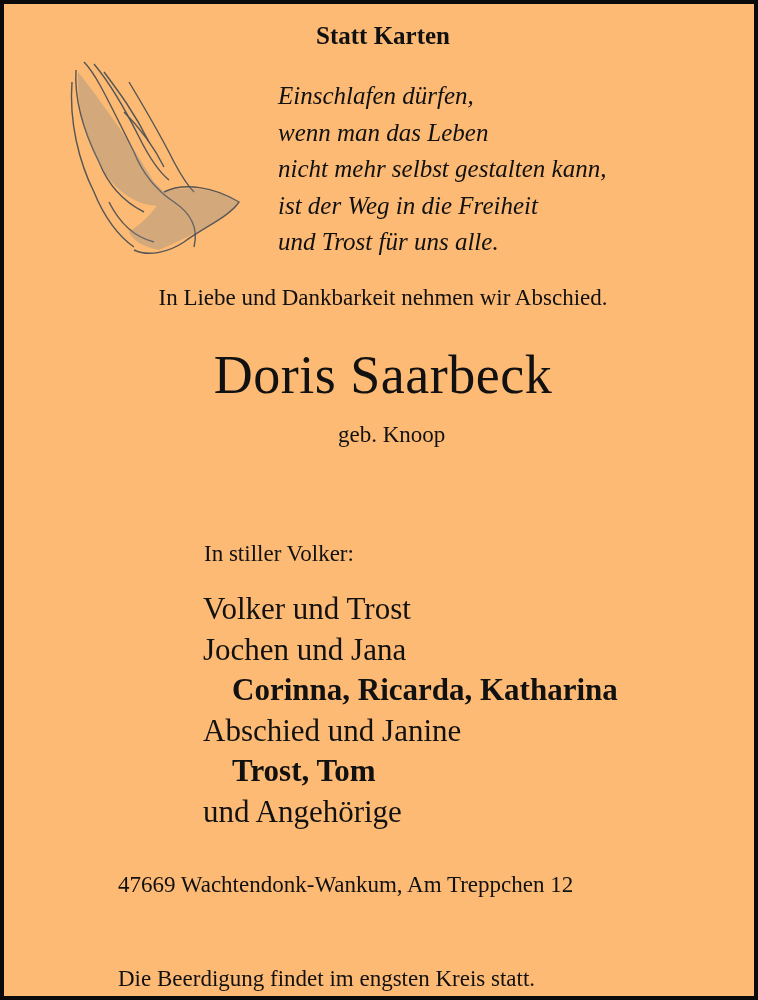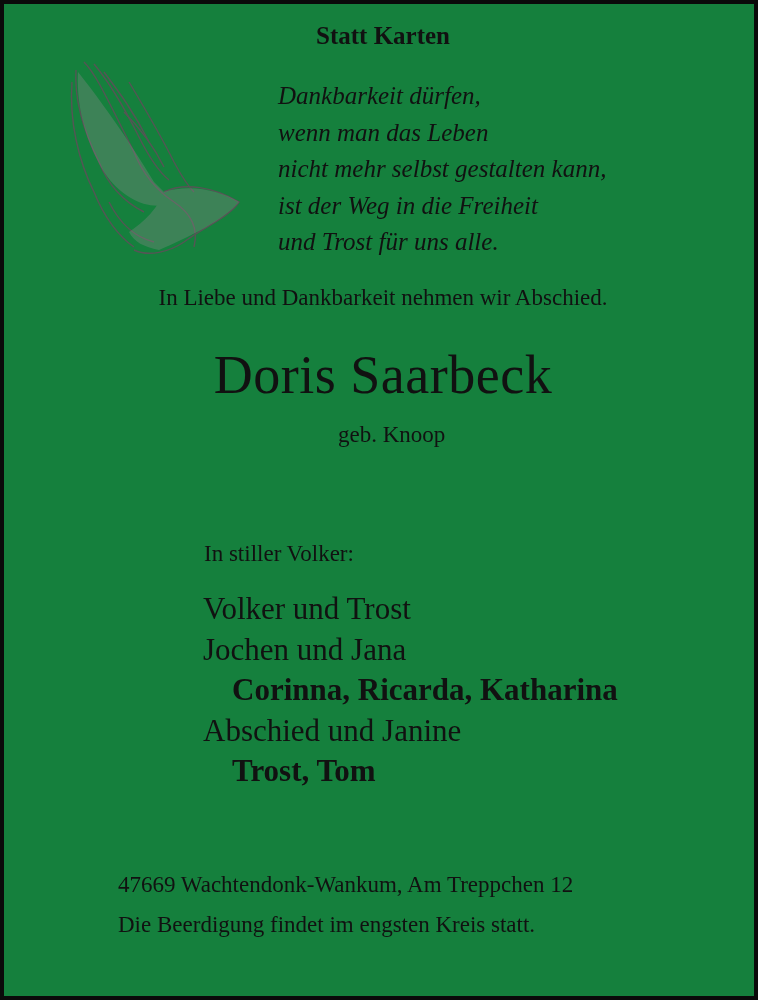--- a/index.html
+++ b/index.html
@@ -2,41 +2,41 @@
 <html><head>
 <meta charset="utf-8">
 <style>
   html, body { margin: 0; padding: 0; background: #ffffff; }
   body { width: 758px; height: 1000px; position: relative; overflow: hidden; }
   .frame {
     position: absolute; left: 0; top: 0;
     width: 758px; height: 1000px; box-sizing: border-box;
     border-top: 4px solid #0a0a0a; border-left: 4px solid #0a0a0a;
     border-right: 4px solid #0a0a0a; border-bottom: 4px solid #0a0a0a;
-    background: #15803d;
+    background: #fdba74;
   }
   .serif { font-family: "Liberation Serif", "DejaVu Serif", serif; color: #111; }
   .abs { position: absolute; white-space: nowrap; }
   .heading { top: 18px; left: 0; width: 758px; text-align: center; font-weight: bold; font-size: 25px; }
   .poem { left: 274px; top: 74px; font-style: italic; font-size: 25px; line-height: 36.5px; }
   .poem div { white-space: nowrap; }
   .hands { position: absolute; left: 60px; top: 48px; width: 180px; height: 210px; }
   .intro { top: 281px; left: 0; width: 758px; text-align: center; font-size: 23px; }
   .name { top: 340px; left: 0; width: 758px; text-align: center; font-size: 54px; letter-spacing: 0.5px; }
   .maiden { top: 418px; left: 314px; font-size: 23px; margin-left: 20px; }
   .dates { top: 466px; left: 164px; font-size: 23px; }
   .dates span { display: inline-block; }
   .born-sym { width: 34px; }
   .born-date { width: 254px; }
   .death-sym { width: 28px; }
   .mourning { top: 537px; left: 200px; font-size: 23px; }
   .family { top: 585px; left: 199px; font-size: 31px; line-height: 40.5px; }
   .family .indent { padding-left: 29px; font-weight: bold; }
   .address { top: 868px; left: 114px; font-size: 23px; }
-  .funeral { top: 908px; left: 114px; font-size: 23px; }
+  .funeral { top: 962px; left: 114px; font-size: 23px; }
 </style>
 </head>
 <body>
 
 <div class="frame">
 
   <div class="abs serif heading">Statt Karten</div>
 
   <svg class="hands" viewBox="0 0 180 210">
     <g fill="none" stroke="#555" stroke-width="1.4">
@@ -51,21 +51,21 @@
       <path d="M110 150 C 125 160, 135 175, 130 195"></path>
       <path d="M45 150 C 55 170, 70 185, 90 190"></path>
     </g>
     <g fill="#888" opacity="0.35">
       <path d="M14 20 C 30 40, 60 80, 90 130 L 110 150 C 90 160, 60 150, 40 120 C 25 95, 12 60, 14 20 Z"></path>
       <path d="M100 140 C 125 132, 155 138, 175 150 C 160 168, 125 185, 95 198 C 80 195, 70 190, 65 180 C 80 170, 95 155, 100 140 Z"></path>
     </g>
   </svg>
 
   <div class="abs serif poem">
-    <div>Dankbarkeit dürfen,</div>
+    <div>Einschlafen dürfen,</div>
     <div>wenn man das Leben</div>
     <div>nicht mehr selbst gestalten kann,</div>
     <div>ist der Weg in die Freiheit</div>
     <div>und Trost für uns alle.</div>
   </div>
 
   <div class="abs serif intro">In Liebe und Dankbarkeit nehmen wir Abschied.</div>
 
   <div class="abs serif name">Doris Saarbeck</div>
 
@@ -73,19 +73,20 @@
 
 
   <div class="abs serif mourning">In stiller Volker:</div>
 
   <div class="abs serif family">
     <div>Volker und Trost</div>
     <div>Jochen und Jana</div>
     <div class="indent">Corinna, Ricarda, Katharina</div>
     <div>Abschied und Janine</div>
     <div class="indent">Trost, Tom</div>
+    <div>und Angehörige</div>
   </div>
 
   <div class="abs serif address">47669 Wachtendonk-Wankum, Am Treppchen 12</div>
 
   <div class="abs serif funeral">Die Beerdigung findet im engsten Kreis statt.</div>
 
 </div>
 
 </body></html>

